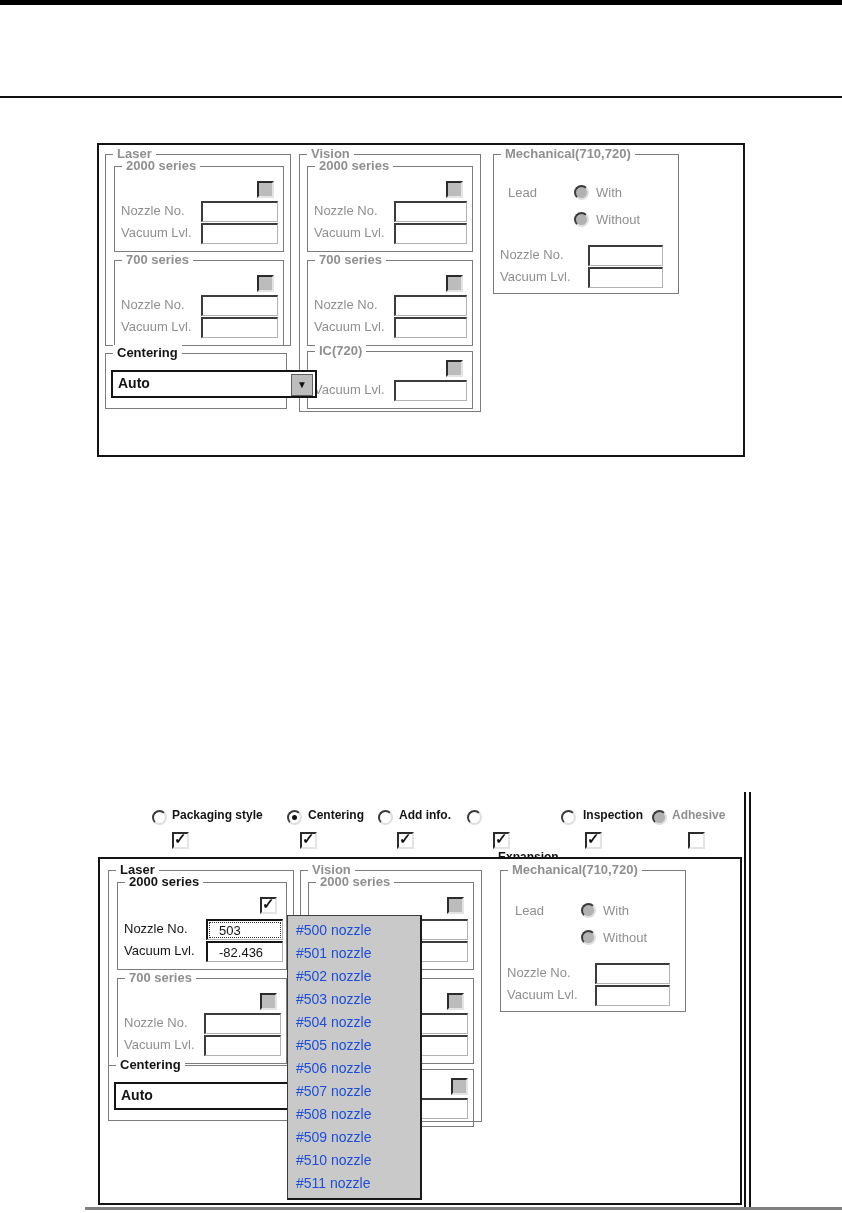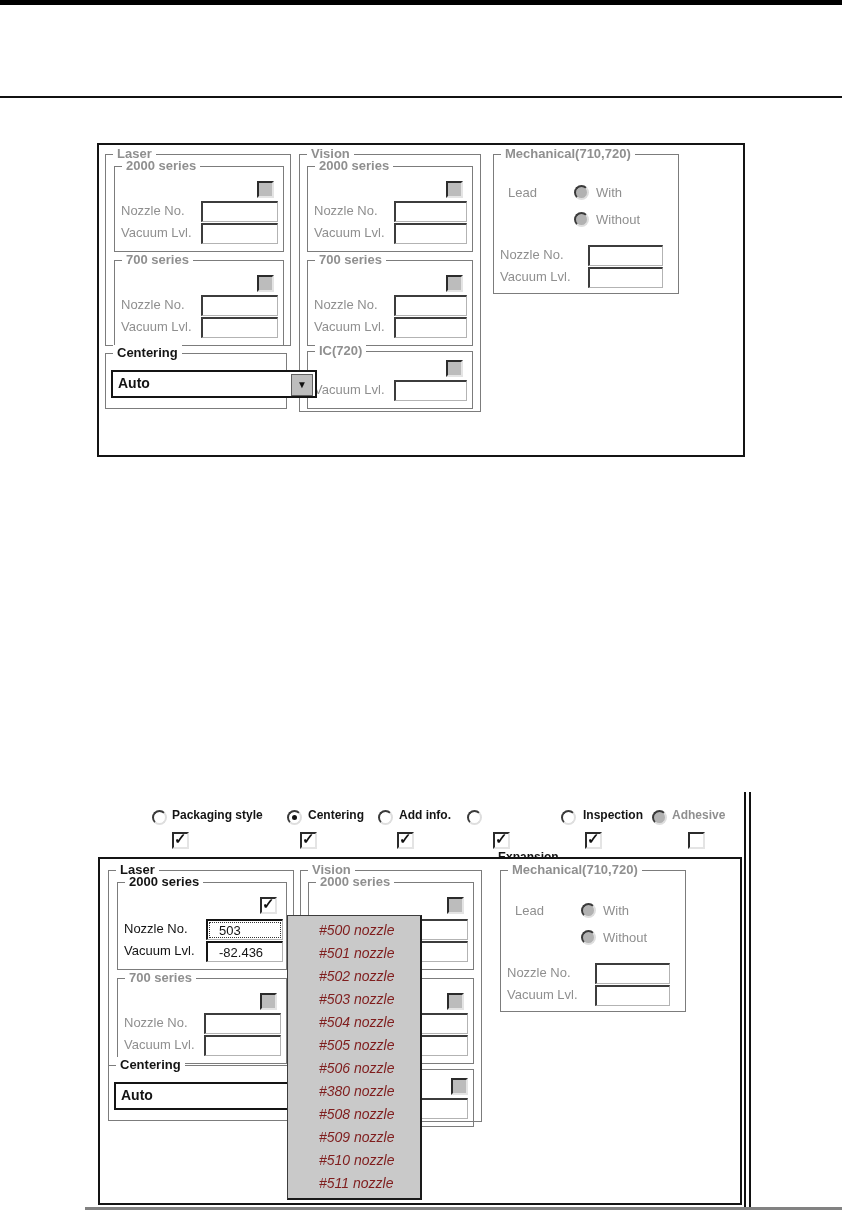--- a/index.html
+++ b/index.html
@@ -28,21 +28,21 @@
   .radio{position:absolute;width:11px;height:11px;border-radius:50%;background:#fff;
          border:2px solid;border-color:#3a3a3a #dedede #dedede #3a3a3a;}
   .radio.gray{background:#b2b2b2;}
   .dot{position:absolute;left:3px;top:3px;width:5px;height:5px;border-radius:50%;background:#111;}
   .combo{position:absolute;border:2px solid #141414;background:#fff;padding-left:37px;}
   .cval{position:absolute;left:5px;top:3px;font-weight:bold;font-size:14px;white-space:nowrap;}
   .cbtn{position:absolute;right:2px;top:2px;width:20px;height:20px;background:#bdbdbd;
         border:1px solid #5f5f5f;text-align:center;font-size:10px;line-height:20px;color:#111;}
   .list{background:#c9c9c9;border:1px solid #3c3c3c;border-right:2px solid #1a1a1a;
         border-bottom:2px solid #1a1a1a;z-index:20;padding:3px 0;}
-  .item{height:23px;line-height:23px;padding-left:31px;font-size:14px;color:#7f1d1d;white-space:nowrap;font-style:italic;}
+  .item{height:23px;line-height:23px;padding-left:8px;font-size:14px;color:#1d4ed8;white-space:nowrap;}
   .rlbl{position:absolute;font-weight:bold;font-size:12px;line-height:17px;white-space:nowrap;}
   .vedge{border-left:2px solid #111;border-right:2px solid #111;width:3px;background:#fff;}
   .bedge{background:#828282;}
 </style>
 </head>
 <body>
 
 <div id="page">
 
   <div class="abs topbar"></div>
@@ -236,20 +236,20 @@
   </div>
 
   <div class="abs list" style="left:287px;top:915px;width:132px;">
     <div class="item">#500 nozzle</div>
     <div class="item">#501 nozzle</div>
     <div class="item">#502 nozzle</div>
     <div class="item">#503 nozzle</div>
     <div class="item">#504 nozzle</div>
     <div class="item">#505 nozzle</div>
     <div class="item">#506 nozzle</div>
-    <div class="item">#380 nozzle</div>
+    <div class="item">#507 nozzle</div>
     <div class="item">#508 nozzle</div>
     <div class="item">#509 nozzle</div>
     <div class="item">#510 nozzle</div>
     <div class="item">#511 nozzle</div>
   </div>
 
 </div>
 
 </body></html>

